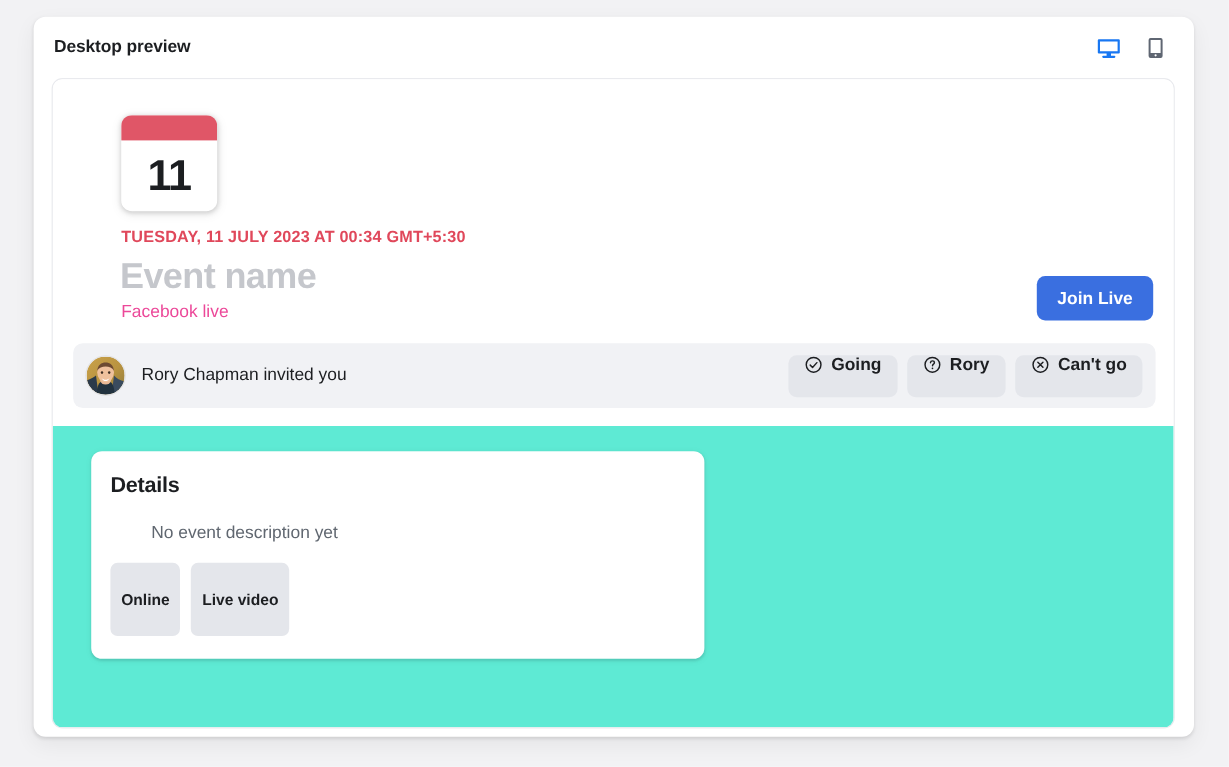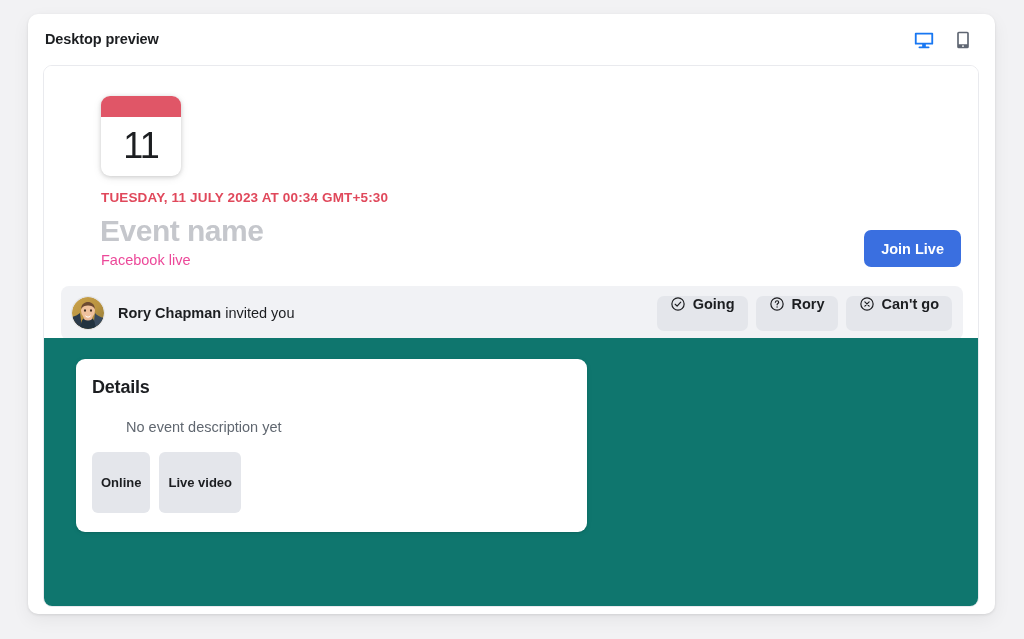--- a/index.html
+++ b/index.html
@@ -98,21 +98,21 @@
   .cal-icon-top {
     height: 21px;
     background: #e05667;
   }
   .cal-icon-day {
     height: 59px;
     display: flex;
     align-items: center;
     justify-content: center;
     font-size: 36px;
-    font-weight: normal;
+    font-weight: bold;
     color: #1c1e21;
     letter-spacing: -1px;
     padding-bottom: 2px;
   }
 
   .event-datetime {
     position: absolute;
     left: 57px;
     top: 124px;
     font-size: 13.5px;
@@ -177,21 +177,21 @@
     flex: 0 0 auto;
     box-shadow: 0 0 0 1px rgba(0,0,0,0.06);
   }
 
   .invite-text {
     margin-left: 14px;
     font-size: 14.5px;
     color: #1c1e21;
     white-space: nowrap;
   }
-  .invite-text b { font-weight: bold; }
+  .invite-text b { font-weight: normal; }
 
   .rsvp-group {
     margin-left: auto;
     display: flex;
     align-items: center;
     gap: 8px;
   }
   .rsvp-btn {
     height: 35px;
     padding: 0 13px;
@@ -205,24 +205,24 @@
     font-weight: bold;
     color: #1c1e21;
     cursor: pointer;
     white-space: nowrap;
   }
 
   
   .event-body {
     position: absolute;
     left: 0;
-    top: 272px;
+    top: 289px;
     width: 100%;
     bottom: 0;
-    background: #0f766e;
+    background: #5eead4;
   }
 
   .details-card {
     position: absolute;
     left: 32px;
     top: 21px;
     width: 511px;
     background: #ffffff;
     border-radius: 9px;
     box-shadow: 0 1px 2px rgba(0,0,0,0.10), 0 1px 6px rgba(0,0,0,0.05);

